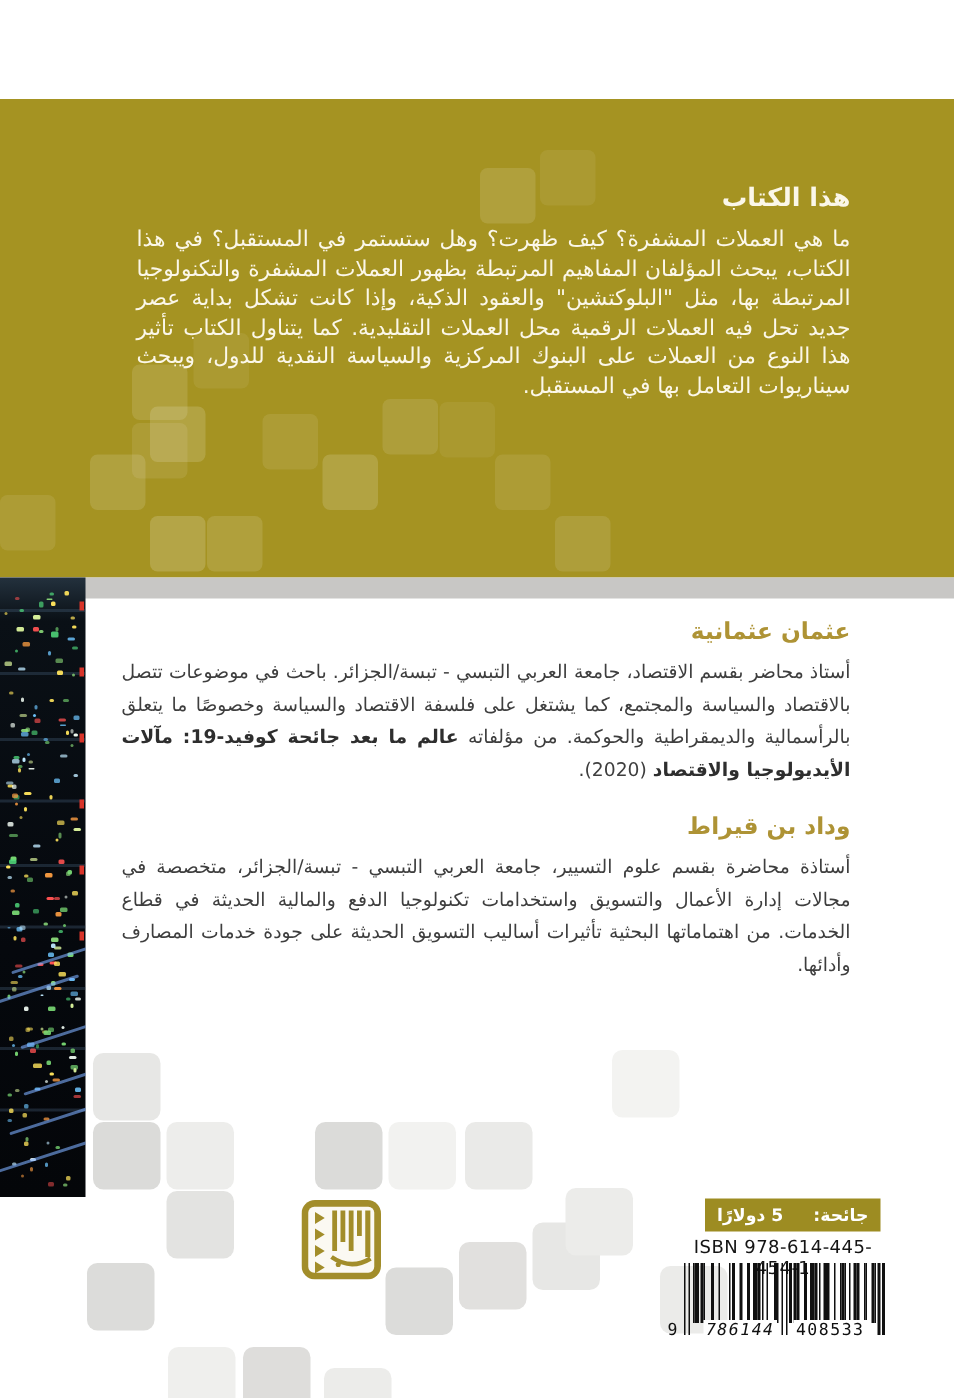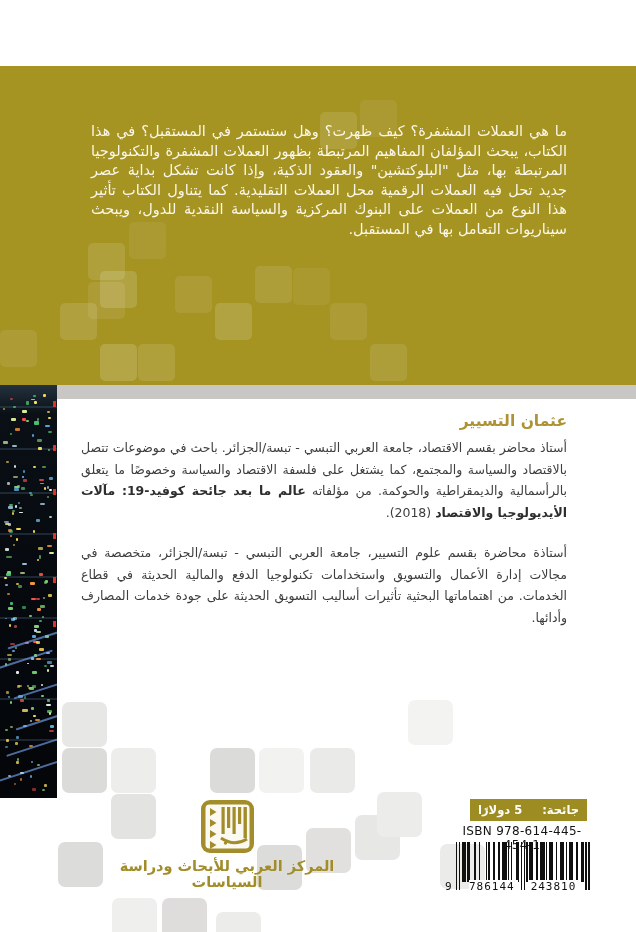--- a/index.html
+++ b/index.html
@@ -48,21 +48,21 @@
   }
   .isbn{position:absolute;left:452px;top:824px;width:140px;text-align:center;
     font-size:12px;color:#141414;letter-spacing:0.3px;}
   .barcode{position:absolute;left:456px;top:842px;width:135px;height:62px;}
   .bars{display:flex;align-items:flex-start;height:48px;}
   .bar{width:1.42px;height:40px;}
   .bar.tall{height:48px;}
   .bar.on{background:#101010;}
   .bd{position:absolute;top:38px;font-family:"DejaVu Sans Mono", monospace;font-size:11px;color:#101010;}
   .bd1{left:-11px;}
-  .bd2{left:13px;width:49px;text-align:left;background:#ffffff;letter-spacing:1px;}
+  .bd2{left:13px;width:49px;text-align:center;background:#ffffff;letter-spacing:1px;font-style:italic;}
   .bd3{left:73px;width:49px;text-align:center;background:#ffffff;letter-spacing:1px;}
 </style>
 </head>
 <body>
 
 <div class="page">
 
   <div class="olive-section">
     <div id="olive-squares">
         <div class="sq-o" style="left: 320px; top: 46px; opacity: 0.12;"></div>
@@ -76,20 +76,21 @@
         <div class="sq-o" style="left: 293px; top: 202px; opacity: 0.06;"></div>
         <div class="sq-o" style="left: 60px; top: 237px; opacity: 0.13;"></div>
         <div class="sq-o" style="left: 215px; top: 237px; opacity: 0.15;"></div>
         <div class="sq-o" style="left: 330px; top: 237px; opacity: 0.09;"></div>
         <div class="sq-o" style="left: 100px; top: 278px; opacity: 0.17;"></div>
         <div class="sq-o" style="left: 138px; top: 278px; opacity: 0.12;"></div>
         <div class="sq-o" style="left: 370px; top: 278px; opacity: 0.11;"></div>
         <div class="sq-o" style="left: 0px; top: 264px; opacity: 0.09;"></div>
       </div>
     <div class="about">
+      <h1>هذا الكتاب</h1>
       <p>ما هي العملات المشفرة؟ كيف ظهرت؟ وهل ستستمر في المستقبل؟ في هذا الكتاب، يبحث المؤلفان المفاهيم المرتبطة بظهور العملات المشفرة والتكنولوجيا المرتبطة بها، مثل "البلوكتشين" والعقود الذكية، وإذا كانت تشكل بداية عصر جديد تحل فيه العملات الرقمية محل العملات التقليدية. كما يتناول الكتاب تأثير هذا النوع من العملات على البنوك المركزية والسياسة النقدية للدول، ويبحث سيناريوات التعامل بها في المستقبل.</p>
     </div>
   </div>
 
   <div class="gray-band"></div>
 
   <div id="white-squares">
       <div class="sq-w" style="left: 62px; top: 702px; background: rgb(231, 231, 229);"></div>
       <div class="sq-w" style="left: 62px; top: 748px; background: rgb(219, 219, 217);"></div>
       <div class="sq-w" style="left: 111px; top: 748px; background: rgb(237, 237, 235);"></div>
@@ -304,22 +305,23 @@
       <div class="streak" style="left: -6.78664px; top: 382.897px; width: 84.9685px;"></div>
       <div class="edgemark" style="top: 16px;"></div>
       <div class="edgemark" style="top: 60px;"></div>
       <div class="edgemark" style="top: 104px;"></div>
       <div class="edgemark" style="top: 148px;"></div>
       <div class="edgemark" style="top: 192px;"></div>
       <div class="edgemark" style="top: 236px;"></div>
     </div>
 
   <div class="authors">
-    <h2>عثمان التسيير</h2>
-    <p><span>أستاذ محاضر بقسم الاقتصاد، جامعة العربي التبسي - تبسة/الجزائر. باحث في موضوعات تتصل بالاقتصاد والسياسة والمجتمع، كما يشتغل على فلسفة الاقتصاد والسياسة وخصوصًا ما يتعلق بالرأسمالية والديمقراطية والحوكمة. من مؤلفاته </span><b>عالم ما بعد جائحة كوفيد-19: مآلات الأيديولوجيا والاقتصاد</b><span> (2018).</span></p>
+    <h2>عثمان عثمانية</h2>
+    <p><span>أستاذ محاضر بقسم الاقتصاد، جامعة العربي التبسي - تبسة/الجزائر. باحث في موضوعات تتصل بالاقتصاد والسياسة والمجتمع، كما يشتغل على فلسفة الاقتصاد والسياسة وخصوصًا ما يتعلق بالرأسمالية والديمقراطية والحوكمة. من مؤلفاته </span><b>عالم ما بعد جائحة كوفيد-19: مآلات الأيديولوجيا والاقتصاد</b><span> (2020).</span></p>
+    <h2>وداد بن قيراط</h2>
     <p><span>أستاذة محاضرة بقسم علوم التسيير، جامعة العربي التبسي - تبسة/الجزائر، متخصصة في مجالات إدارة الأعمال والتسويق واستخدامات تكنولوجيا الدفع والمالية الحديثة في قطاع الخدمات. من اهتماماتها البحثية تأثيرات أساليب التسويق الحديثة على جودة خدمات المصارف وأدائها.</span><b></b><span></span></p>
   </div>
 
   <div class="logo-block">
     <svg viewBox="0 0 53 53" aria-hidden="true">
       <rect x="0" y="0" width="53" height="53" rx="9" fill="#a28d2a"></rect>
       <rect x="4.5" y="4.5" width="44" height="44" rx="4" fill="#fbf9f2"></rect>
       <path d="M9 8 l6.5 4 -6.5 4 z" fill="#a28d2a"></path>
       <path d="M9 19 l6.5 4 -6.5 4 z" fill="#a28d2a"></path>
       <path d="M9 30 l6.5 4 -6.5 4 z" fill="#a28d2a"></path>
@@ -327,21 +329,20 @@
       <g fill="#a28d2a">
         <rect x="20.5" y="7" width="3.2" height="27"></rect>
         <rect x="26" y="7" width="3.2" height="21"></rect>
         <rect x="31.5" y="7" width="3.2" height="27"></rect>
         <rect x="37" y="7" width="3.2" height="17"></rect>
         <rect x="42.5" y="7" width="3.4" height="31"></rect>
       </g>
       <path d="M20 38 q13 9 26 1" stroke="#a28d2a" stroke-width="3" fill="none"></path>
       <circle cx="24.5" cy="43" r="1.7" fill="#a28d2a"></circle>
     </svg>
-    <div class="pub-ar">المركز العربي للأبحاث ودراسة السياسات</div>
   </div>
 
   <div class="price-box">
     <span>جائحة:</span>
     <span>5 دولارًا</span>
   </div>
 
   <div class="isbn">ISBN 978-614-445-454-1</div>
 
   <div class="barcode">
@@ -437,16 +438,16 @@
         <div class="bar"></div>
         <div class="bar on"></div>
         <div class="bar on"></div>
         <div class="bar"></div>
         <div class="bar on tall"></div>
         <div class="bar tall"></div>
         <div class="bar on tall"></div>
       </div>
     <span class="bd bd1">9</span>
     <span class="bd bd2">786144</span>
-    <span class="bd bd3">243810</span>
+    <span class="bd bd3">408533</span>
   </div>
 
 </div>
 
 </body></html>

